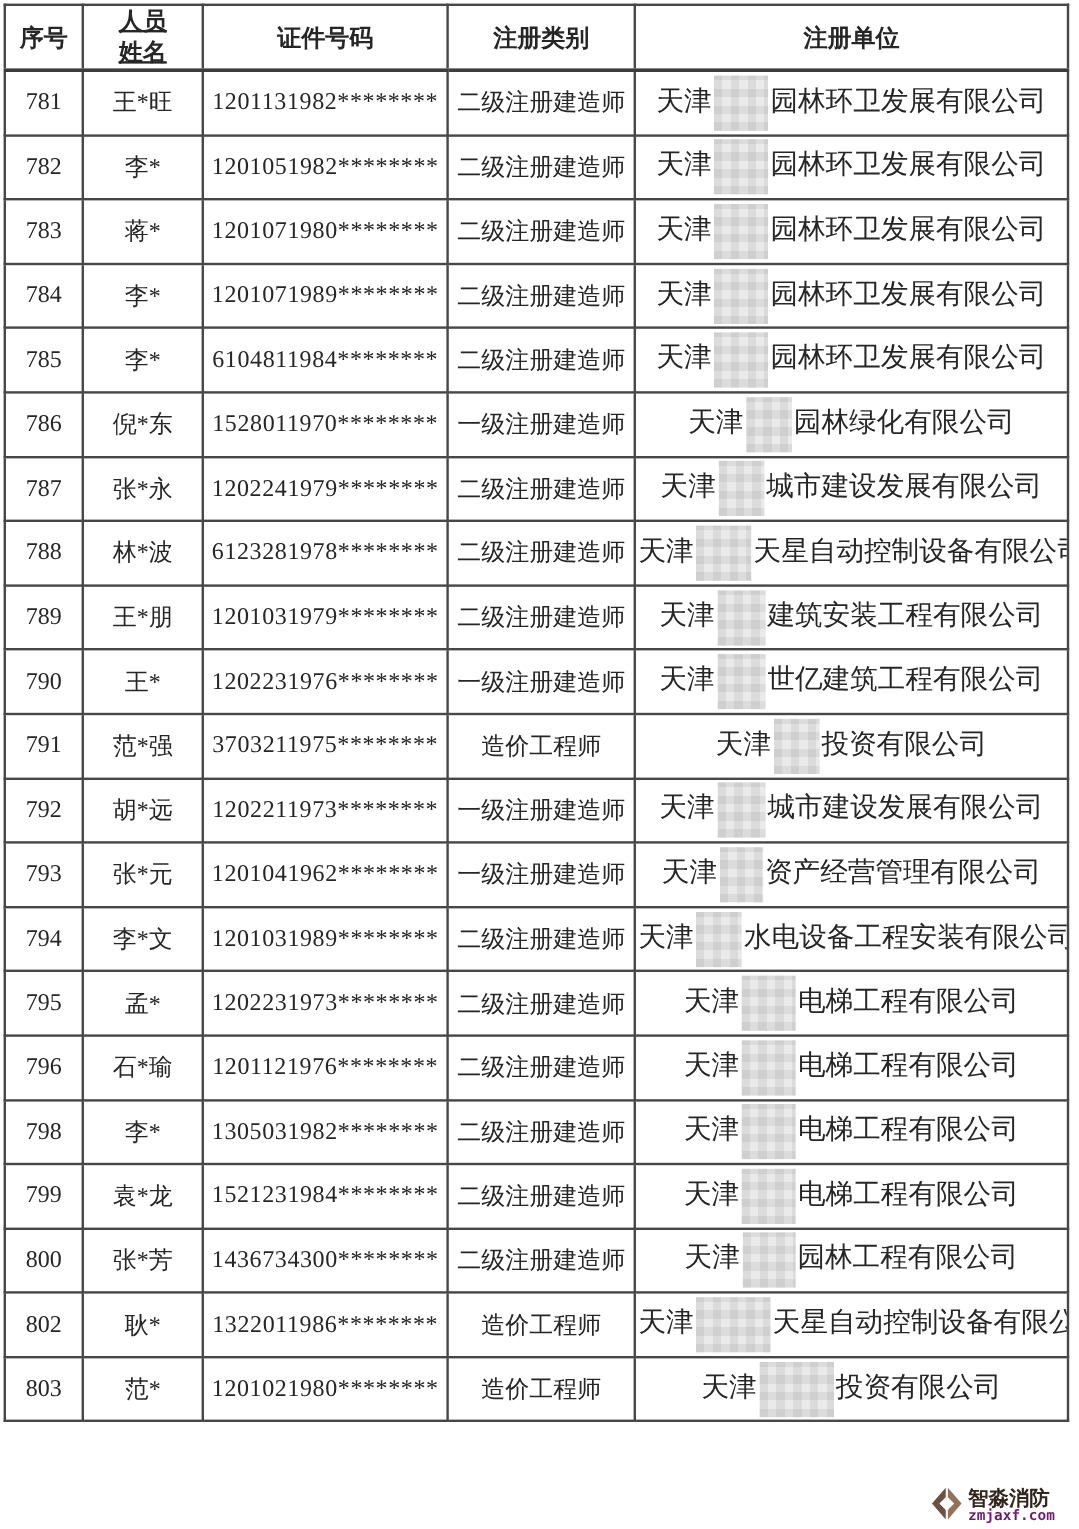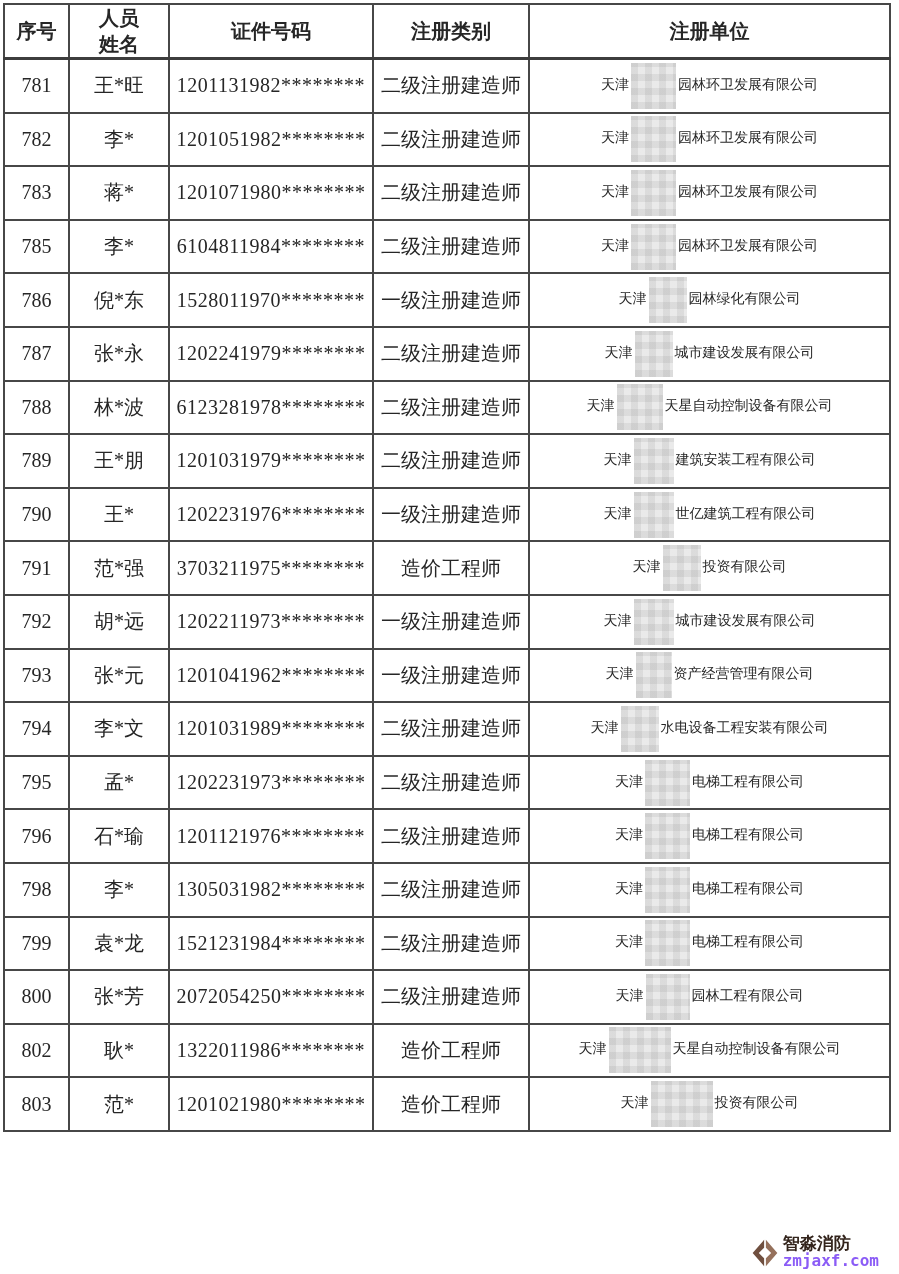--- a/index.html
+++ b/index.html
@@ -13,43 +13,43 @@
   th,td{
     border:2px solid #474747;
     text-align:center;vertical-align:middle;
     padding:0 2px;overflow:hidden;
   }
   thead th{
     height:52px;font-size:20px;font-weight:bold;
     border-bottom:3px solid #3d3d3d;
   }
   tbody td{height:51.6px;font-size:20px;}
-  td.unit{font-size:14px;white-space:nowrap;}
-  .wrap2{display:inline-block;width:2.3em;word-break:break-all;line-height:1.3;}
+  td.unit{font-size:23px;white-space:nowrap;}
+  .wrap2{display:inline-block;width:2.3em;word-break:break-all;line-height:1.3;text-decoration:underline;}
   .blur{
     display:inline-block;vertical-align:middle;height:46px;margin:0 2px;
     background:
       repeating-linear-gradient(90deg, rgba(130,130,130,0.14) 0 7px, rgba(255,255,255,0) 7px 14px),
       repeating-linear-gradient(0deg, rgba(150,150,150,0.16) 0 7px, rgba(235,235,235,0.45) 7px 14px),
       #e9e9e9;
   }
   .id-num{letter-spacing:0.5px;}
   .watermark{
     position:absolute;right:16px;bottom:2px;
     background:#ffffff;display:flex;align-items:flex-end;gap:3px;
     padding:2px 4px 2px 2px;
   }
   .wlogo{width:30px;height:34px;flex:0 0 auto;}
   .wtext{display:flex;flex-direction:column;line-height:1.05;}
   .wname{
     font-size:17px;font-weight:bold;color:#33241c;
     font-family:"Liberation Sans","DejaVu Sans",sans-serif;
   }
   .wurl{
-    font-size:16px;font-weight:bold;color:#8b5cf6;
+    font-size:12px;font-weight:bold;color:#701a75;
     font-family:"DejaVu Sans Mono","Liberation Mono",monospace;
   }
 </style>
 </head>
 <body>
 
 <div class="table-wrap">
   <table>
     <colgroup>
       <col style="width:65px">
@@ -83,20 +83,27 @@
           <td class="unit"><span>天津</span><span class="blur" style="width: 45px;"></span><span>园林环卫发展有限公司</span></td>
         </tr>
         <tr>
           <td>783</td>
           <td>蒋*</td>
           <td class="id-num">1201071980********</td>
           <td>二级注册建造师</td>
           <td class="unit"><span>天津</span><span class="blur" style="width: 45px;"></span><span>园林环卫发展有限公司</span></td>
         </tr>
         <tr>
+          <td>784</td>
+          <td>李*</td>
+          <td class="id-num">1201071989********</td>
+          <td>二级注册建造师</td>
+          <td class="unit"><span>天津</span><span class="blur" style="width: 45px;"></span><span>园林环卫发展有限公司</span></td>
+        </tr>
+        <tr>
           <td>785</td>
           <td>李*</td>
           <td class="id-num">6104811984********</td>
           <td>二级注册建造师</td>
           <td class="unit"><span>天津</span><span class="blur" style="width: 45px;"></span><span>园林环卫发展有限公司</span></td>
         </tr>
         <tr>
           <td>786</td>
           <td>倪*东</td>
           <td class="id-num">1528011970********</td>
@@ -183,21 +190,21 @@
         <tr>
           <td>799</td>
           <td>袁*龙</td>
           <td class="id-num">1521231984********</td>
           <td>二级注册建造师</td>
           <td class="unit"><span>天津</span><span class="blur" style="width: 45px;"></span><span>电梯工程有限公司</span></td>
         </tr>
         <tr>
           <td>800</td>
           <td>张*芳</td>
-          <td class="id-num">2072054250********</td>
+          <td class="id-num">1436734300********</td>
           <td>二级注册建造师</td>
           <td class="unit"><span>天津</span><span class="blur" style="width: 44px;"></span><span>园林工程有限公司</span></td>
         </tr>
         <tr>
           <td>802</td>
           <td>耿*</td>
           <td class="id-num">1322011986********</td>
           <td>造价工程师</td>
           <td class="unit"><span>天津</span><span class="blur" style="width: 62px;"></span><span>天星自动控制设备有限公司</span></td>
         </tr>

